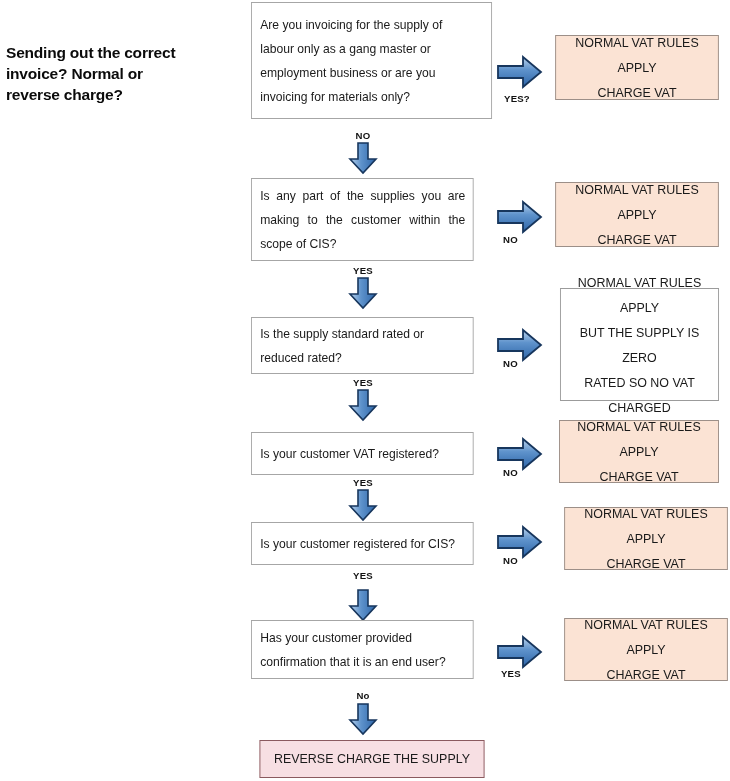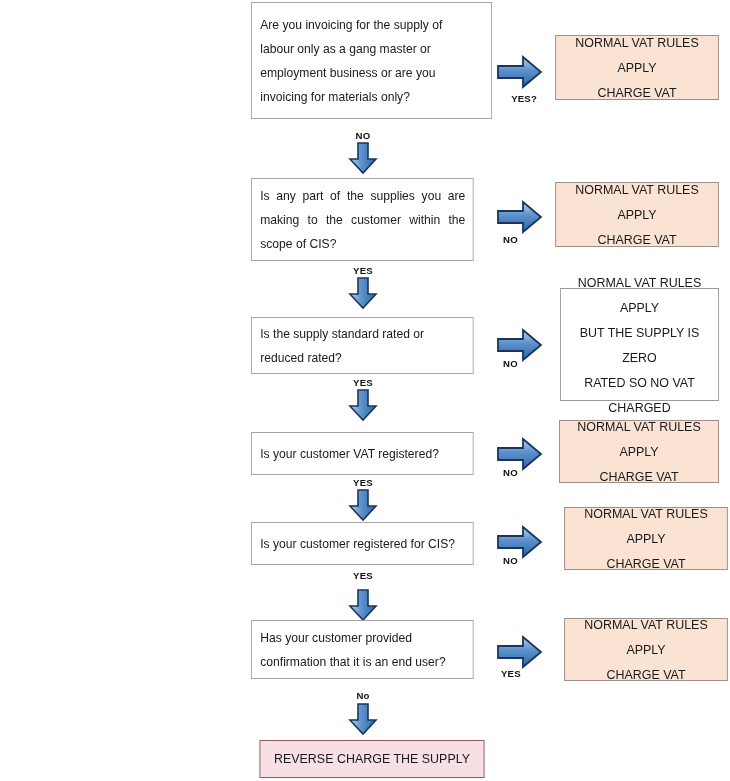--- a/index.html
+++ b/index.html
@@ -105,41 +105,46 @@
   .arrow {
     position: absolute;
   }
   .arrow svg { display: block; }
 </style>
 </head>
 <body>
 
 <div id="canvas">
 
+  <div class="title">
+    <div>Sending out the correct</div>
+    <div>invoice? Normal or</div>
+    <div>reverse charge?</div>
+  </div>
 
   <div class="box qbox" style="left:251px; top:2px; width:262px; height:117px;">
     <span class="ln">Are you invoicing for the supply of</span>
     <span class="ln">labour only as a gang master or</span>
     <span class="ln">employment business or are you</span>
     <span class="ln">invoicing for materials only?</span>
   </div>
 
   <div class="arrow" style="left:497px; top:55px;">
     <svg width="46" height="34" viewBox="0 0 46 34">
       <defs>
         <linearGradient id="gR1" x1="0" y1="0" x2="0" y2="1">
           <stop offset="0%" stop-color="#b9d2ec"></stop>
           <stop offset="42%" stop-color="#5f93cc"></stop>
           <stop offset="100%" stop-color="#2d65a8"></stop>
         </linearGradient>
       </defs>
       <path d="M1,11 L26,11 L26,2 L44,17 L26,32 L26,23 L1,23 Z" fill="url(#gR1)" stroke="#17365d" stroke-width="1.8" stroke-linejoin="miter"></path>
     </svg>
   </div>
-  <div class="alabel" style="left:497px; top:93px; width:40px; text-align:right;">YES?</div>
+  <div class="alabel" style="left:497px; top:93px; width:40px; text-align:center;">YES?</div>
 
   <div class="box obox" style="left:549px; top:35px; width:176px; height:65px;">
     <span class="ln">NORMAL VAT RULES APPLY</span>
     <span class="ln">CHARGE VAT</span>
   </div>
 
   <div class="alabel" style="left:343px; top:130px; width:40px;">NO</div>
   <div class="arrow" style="left:348px; top:142px;">
     <svg width="30" height="33" viewBox="0 0 30 33">
       <defs>

